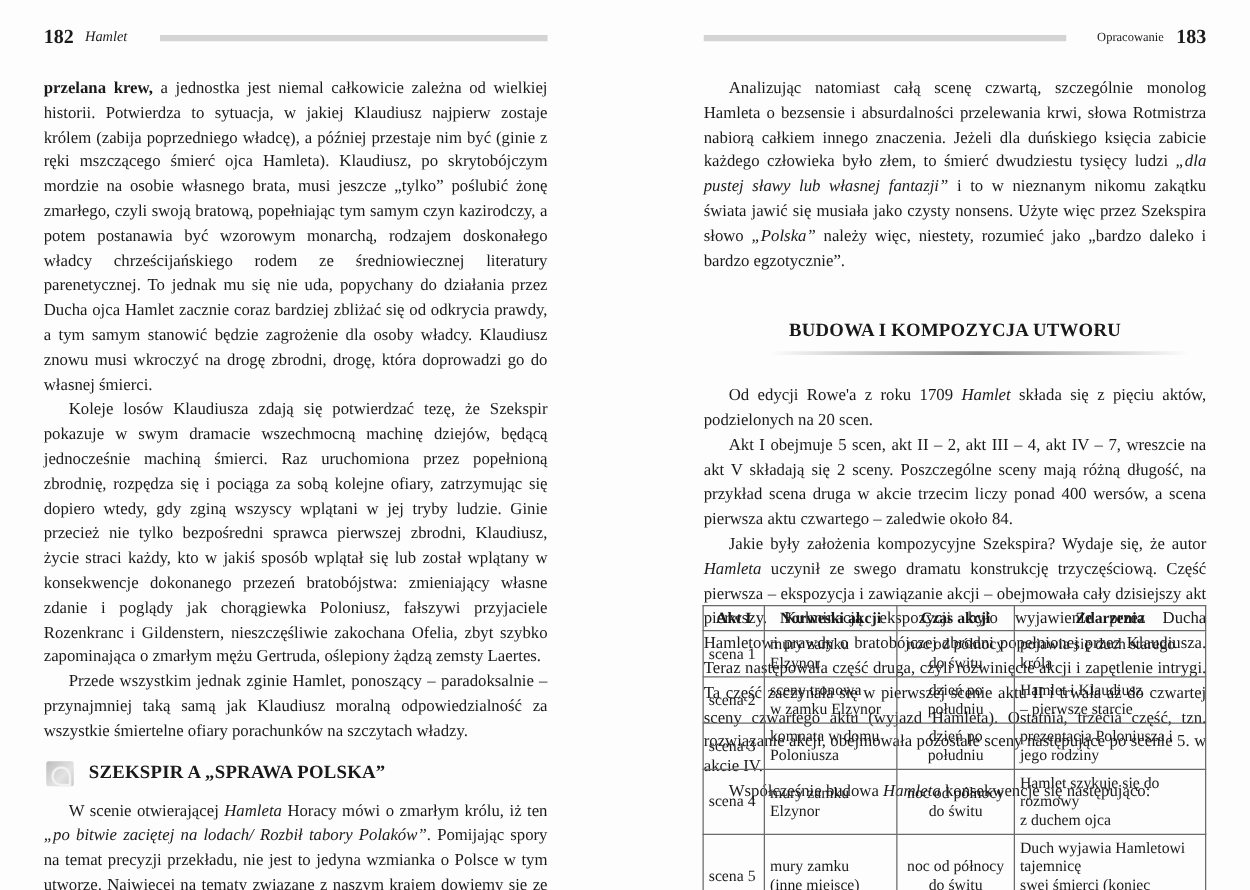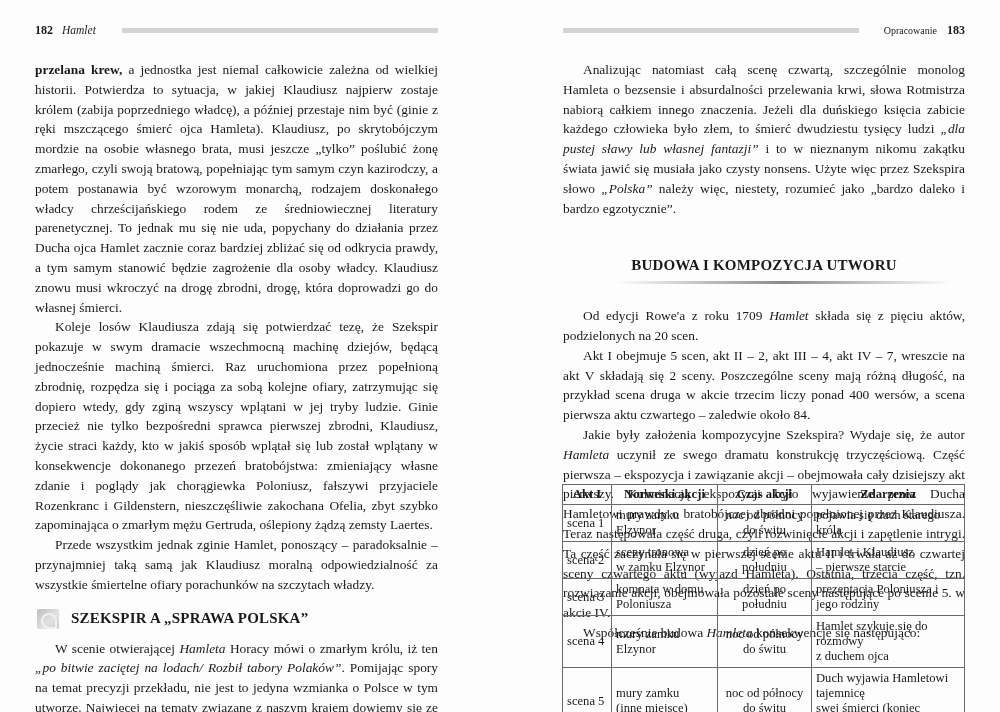--- a/index.html
+++ b/index.html
@@ -2,21 +2,21 @@
 <html><head>
 <meta charset="utf-8">
 <style>
   html, body { margin:0; padding:0; }
   body { width:1000px; height:712px; background:#fdfdfd; position:relative; overflow:hidden;
          font-family:"Liberation Serif","DejaVu Serif",serif; color:#1a1a1a; }
   .page { position:absolute; top:0; height:712px; width:500px; }
   .page.left { left:0; }
   .page.right { left:500px; }
   .hdr { position:absolute; top:20px; height:20px; display:flex; align-items:center; }
-  .pnum { font-weight:bold; font-size:12px; }
+  .pnum { font-weight:bold; font-size:16px; }
   .runhead { font-style:italic; font-size:11.5px; }
   .rule { height:5px; background:#d4d4d4; }
   .body-text { position:absolute; font-size:13.4px; line-height:19.8px; text-align:justify; }
   .body-text p { margin:0; }
   .ind { text-indent:20px; }
   .left .body-text { left:35px; width:403px; }
   .right .body-text { left:63px; width:402px; }
   .h-sec { font-weight:bold; font-size:15px; letter-spacing:0.2px; }
   .sec-icon { width:22px; height:20px; background:linear-gradient(135deg,#bdbdbd,#e3e3e3 60%,#c9c9c9);
               border-radius:2px; position:relative; }

